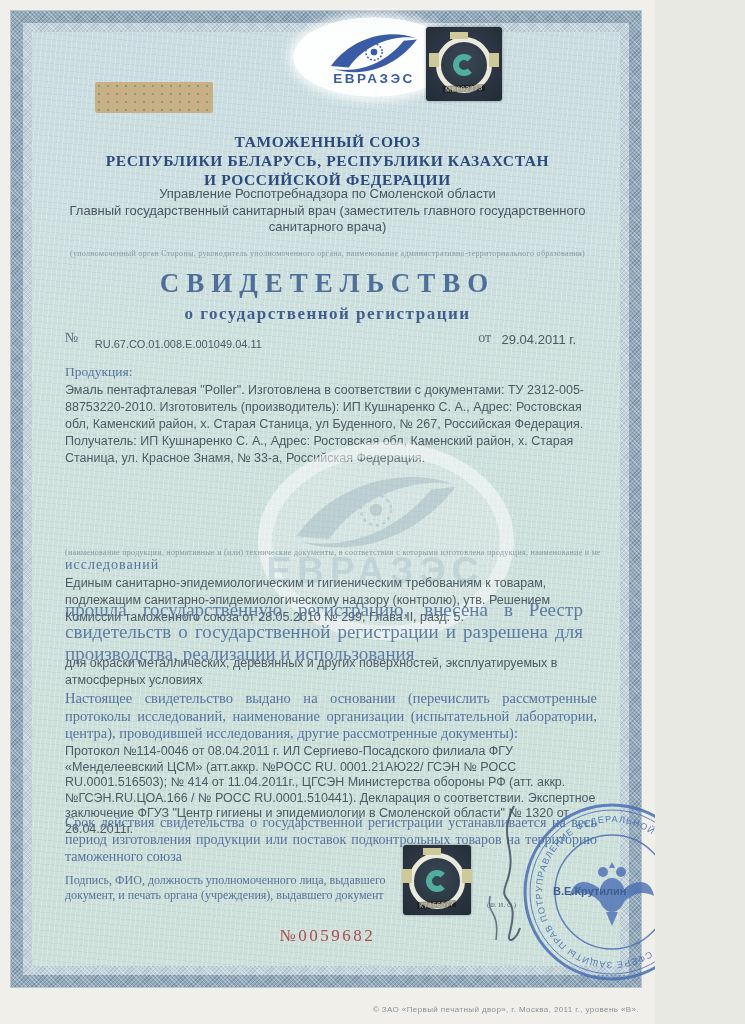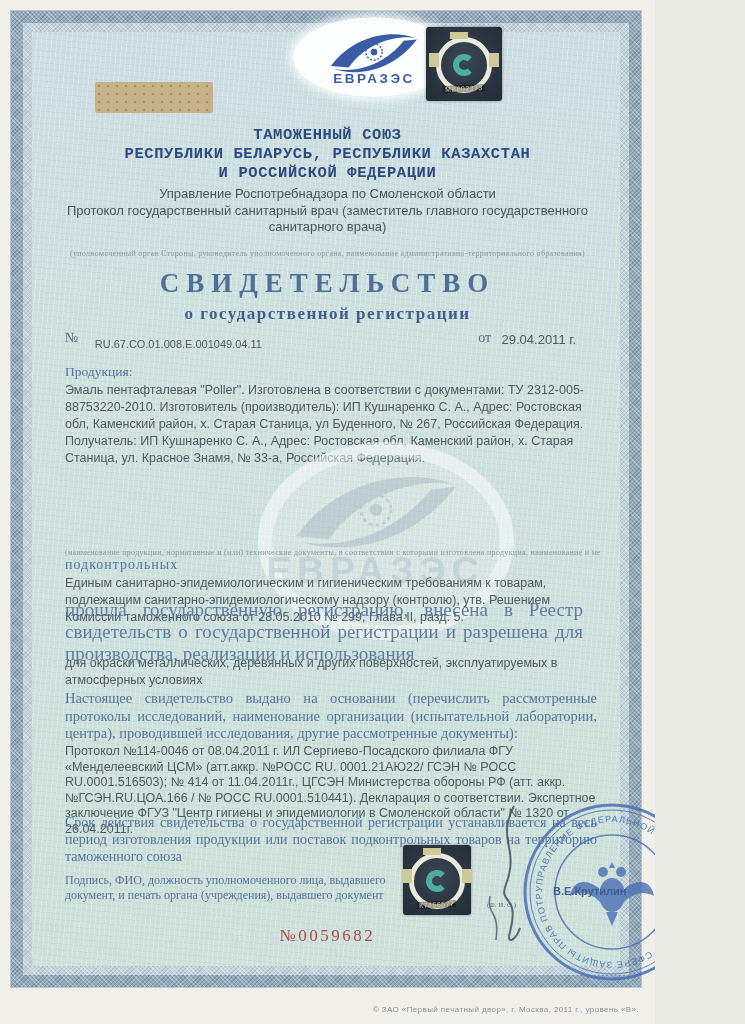--- a/index.html
+++ b/index.html
@@ -26,21 +26,21 @@
   .abs{position:absolute;}
   .centered{left:50px;right:50px;text-align:center;}
   
   .form-serif{font-family:"Liberation Serif",serif;color:#54739f;}
   .form-serif.just{text-align:justify;}
   
   .typed{font-family:"Liberation Sans",sans-serif;color:#4e5a64;}
   .fineprint{font-family:"Liberation Serif",serif;font-size:8px;color:#7d8a95;
     letter-spacing:.3px;opacity:.85;white-space:nowrap;overflow:hidden;}
   
-  #union-block{top:126px;font-family:Liberation Mono, monospace;font-weight:bold;
+  #union-block{top:132px;font-family:Liberation Serif, serif;font-weight:bold;
     color:#2c4a7d;font-size:15.5px;line-height:19px;letter-spacing:.6px;}
   #authority-block{top:186px;font-size:13px;line-height:16.5px;color:#49545e;}
   
   #doc-title{top:268px;font-family:"Liberation Serif",serif;font-weight:bold;
     color:#4e6f99;font-size:27px;letter-spacing:7px;}
   #doc-subtitle{top:304px;font-family:"Liberation Serif",serif;font-weight:bold;
     color:#3f5e8d;font-size:17px;letter-spacing:1.5px;}
   
   #gold-patch{left:95px;top:82px;width:118px;height:31px;border-radius:2px;
     background-color:#c8a877;opacity:.85;
@@ -119,21 +119,21 @@
   </div>
 
   <div class="abs centered" id="union-block">
     <div>ТАМОЖЕННЫЙ СОЮЗ</div>
     <div>РЕСПУБЛИКИ БЕЛАРУСЬ, РЕСПУБЛИКИ КАЗАХСТАН</div>
     <div>И РОССИЙСКОЙ ФЕДЕРАЦИИ</div>
   </div>
 
   <div class="abs centered typed" id="authority-block">
     <div>Управление Роспотребнадзора по Смоленской области</div>
-    <div>Протокол государственный санитарный врач (заместитель главного государственного санитарного врача)</div>
+    <div>Главный государственный санитарный врач (заместитель главного государственного санитарного врача)</div>
   </div>
   <div class="abs centered fineprint" style="top:249px;">(уполномоченный орган Стороны, руководитель уполномоченного органа, наименование административно-территориального образования)</div>
 
   <div class="abs centered" id="doc-title">СВИДЕТЕЛЬСТВО</div>
   <div class="abs centered" id="doc-subtitle">о государственной регистрации</div>
 
   <div class="abs" id="number-row">
     <span class="no-label">№</span>
     <span class="no-value typed">RU.67.СО.01.008.Е.001049.04.11</span>
     <span id="date-group">
@@ -150,21 +150,21 @@
     <svg width="220" height="120" viewBox="0 0 160 62" style="position:absolute;left:8px;top:38px;opacity:.38;">
       <path d="M22 50 C52 8 104 0 136 12 C108 8 68 20 46 52 Z" fill="#8aa3b2"></path>
       <path d="M138 14 C104 58 56 64 26 54 C60 60 96 46 120 16 Z" fill="#8aa3b2"></path>
       <circle cx="80" cy="31" r="11" fill="none" stroke="#8aa3b2" stroke-width="2" stroke-dasharray="2.5 2.5"></circle>
       <circle cx="80" cy="31" r="4.5" fill="#8aa3b2"></circle>
     </svg>
     <div id="wm-text">ЕВРАЗЭС</div>
   </div>
 
   <div class="abs fineprint" style="left:65px;right:55px;top:548px;">(наименование продукции, нормативные и (или) технические документы, в соответствии с которыми изготовлена продукция, наименование и место нахождения изготовителя (производителя), получателя)</div>
-  <div class="abs form-serif" style="left:65px;top:557px;font-size:14px;letter-spacing:1px;">подконтрольных</div>
+  <div class="abs form-serif" style="left:65px;top:557px;font-size:14px;letter-spacing:1px;">исследований</div>
   <div class="abs typed" style="left:65px;right:58px;top:575px;font-size:12.5px;line-height:17px;">Единым санитарно-эпидемиологическим и гигиеническим требованиям к товарам, подлежащим санитарно-эпидемиологическому надзору (контролю), утв. Решением Комиссии таможенного союза от 28.05.2010 № 299, Глава II, разд. 5.</div>
   <div class="abs form-serif just" style="left:65px;right:72px;top:599px;font-size:19px;line-height:22px;opacity:.92;">прошла государственную регистрацию, внесена в Реестр свидетельств о государственной регистрации и разрешена для производства, реализации и использования</div>
   <div class="abs typed" style="left:65px;right:58px;top:655px;font-size:12.5px;line-height:17px;">для окраски металлических, деревянных и других поверхностей, эксплуатируемых в атмосферных условиях</div>
 
   <div class="abs form-serif just" style="left:65px;right:58px;top:690px;font-size:14.5px;line-height:17.5px;">Настоящее свидетельство выдано на основании (перечислить рассмотренные протоколы исследований, наименование организации (испытательной лаборатории, центра), проводившей исследования, другие рассмотренные документы):</div>
   <div class="abs typed" style="left:65px;right:58px;top:744px;font-size:12.5px;line-height:15.5px;">Протокол №114-0046 от 08.04.2011 г. ИЛ Сергиево-Посадского филиала ФГУ «Менделеевский ЦСМ» (атт.аккр. №РОСС RU. 0001.21АЮ22/ ГСЭН № РОСС RU.0001.516503); № 414 от 11.04.2011г., ЦГСЭН Министерства обороны РФ (атт. аккр. №ГСЭН.RU.ЦОА.166 / № РОСС RU.0001.510441). Декларация о соответствии. Экспертное заключение ФГУЗ "Центр гигиены и эпидемиологии в Смоленской области" № 1320 от 26.04.2011г.</div>
 
   <div class="abs form-serif just" style="left:65px;right:58px;top:814px;font-size:14px;line-height:17px;">Срок действия свидетельства о государственной регистрации устанавливается на весь период изготовления продукции или поставок подконтрольных товаров на территорию таможенного союза</div>
 
   <div class="abs form-serif" style="left:65px;top:873px;width:330px;font-size:12px;line-height:15px;">Подпись, ФИО, должность уполномоченного лица, выдавшего документ, и печать органа (учреждения), выдавшего документ</div>

